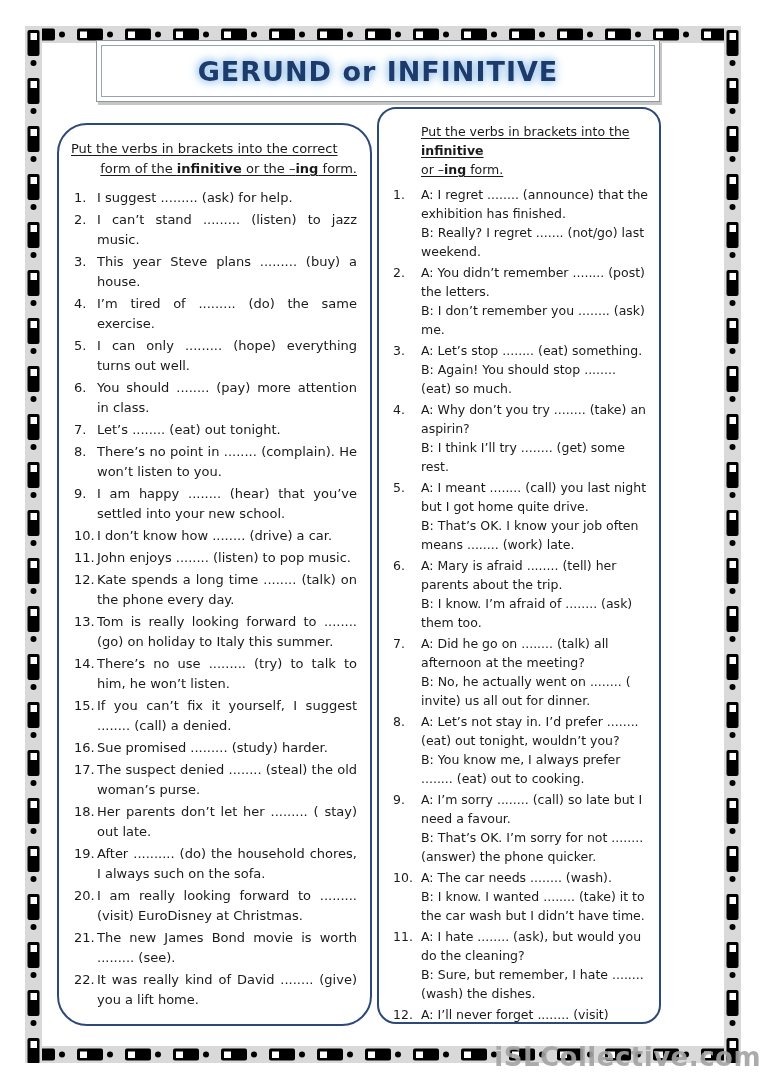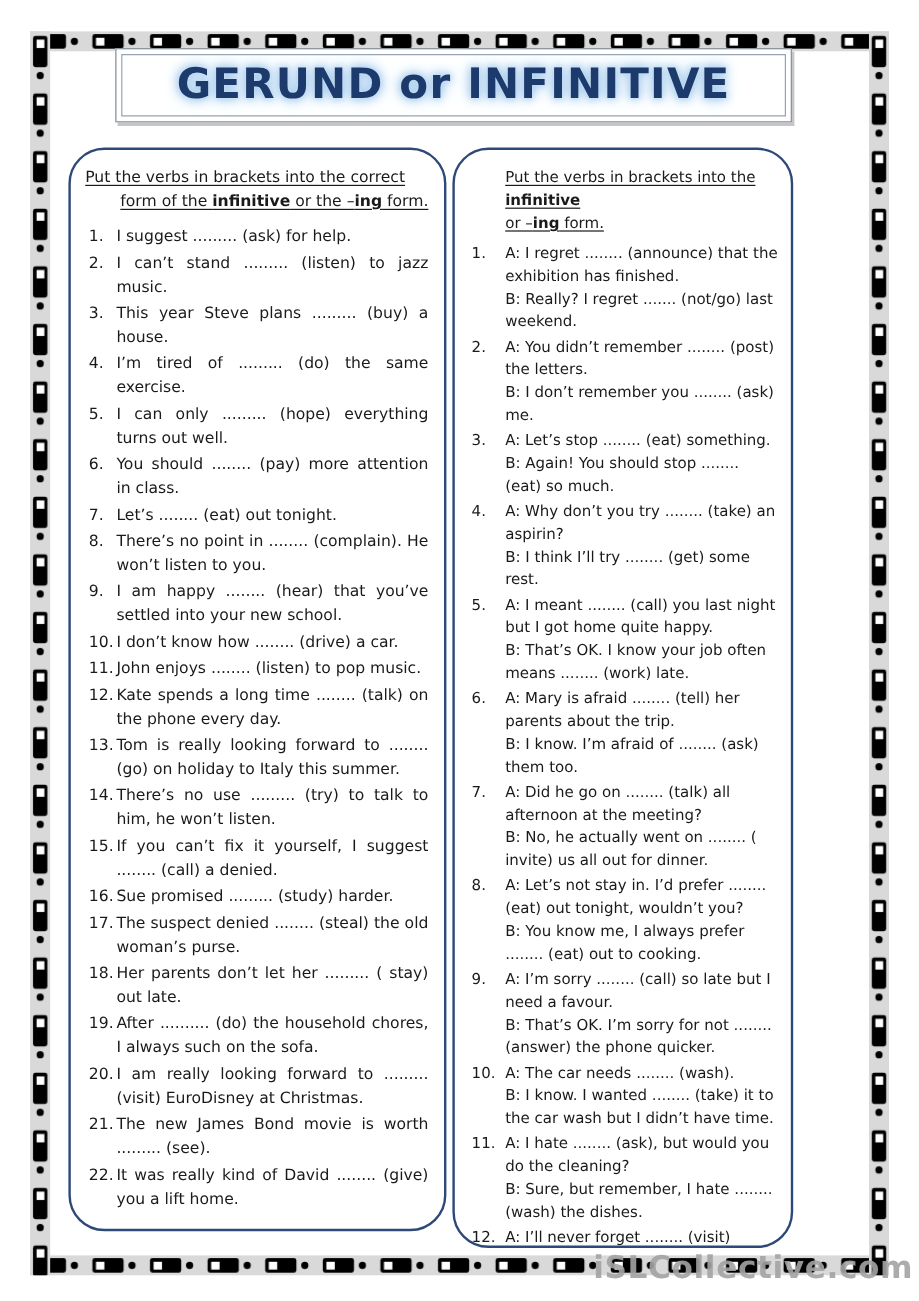--- a/index.html
+++ b/index.html
@@ -15,32 +15,32 @@
   .frame-right{left:724px;top:26px;width:17px;height:1037px;}
 
   
   .title-box{
     position:absolute;left:96px;top:40px;width:562px;height:60px;
     background:#ffffff;border:1px solid #8d959e;
     box-shadow:inset 0 0 0 4px #ffffff, inset 0 0 0 5px #97a3b4, 2px 3px 0 rgba(128,128,128,.45);
     display:flex;align-items:center;justify-content:center;
   }
   .title-text{
-    font-size:35px;font-weight:bold;color:#1c3a6b;letter-spacing:1px;
+    font-size:27px;font-weight:bold;color:#1c3a6b;letter-spacing:1px;
     text-shadow:0 0 2px #cfe4f6,0 0 6px #a9cdee,0 0 10px #a9cdee,0 0 14px #bcd9f2;
     white-space:nowrap;
   }
 
   
   .panel{
     position:absolute;background:#ffffff;border:2px solid #2d4977;border-radius:30px;
     overflow:hidden;box-sizing:border-box;
   }
   .panel-left{left:57px;top:123px;width:315px;height:903px;padding:14px 13px 8px 12px;}
-  .panel-right{left:377px;top:123px;width:284px;height:917px;padding:13px 10px 8px 12px;}
+  .panel-right{left:377px;top:107px;width:284px;height:917px;padding:13px 10px 8px 12px;border-radius:19px;}
 
   .panel-left{font-size:13px;line-height:20px;}
   .panel-right{font-size:12.5px;line-height:19px;}
 
   .heading{font-weight:normal;margin-bottom:9px;}
   .heading .hline{text-decoration:underline;text-underline-offset:2px;}
   .heading .hline.center{text-align:right;}
   .panel-right .heading{margin-left:30px;margin-bottom:6px;}
   .bold{font-weight:bold;}
 
@@ -224,21 +224,21 @@
     <div class="item">
       <div class="num">4.</div>
       <div class="txt">
         <div>A: Why don’t you try ........ (take) an aspirin?</div>
         <div>B: I think I’ll try ........ (get) some rest.</div>
       </div>
     </div>
     <div class="item">
       <div class="num">5.</div>
       <div class="txt">
-        <div>A: I meant ........ (call) you last night but I got home quite happy.</div>
+        <div>A: I meant ........ (call) you last night but I got home quite drive.</div>
         <div>B: That’s OK. I know your job often means ........ (work) late.</div>
       </div>
     </div>
     <div class="item">
       <div class="num">6.</div>
       <div class="txt">
         <div>A: Mary is afraid ........ (tell) her parents about the trip.</div>
         <div>B: I know. I’m afraid of ........ (ask) them too.</div>
       </div>
     </div>

